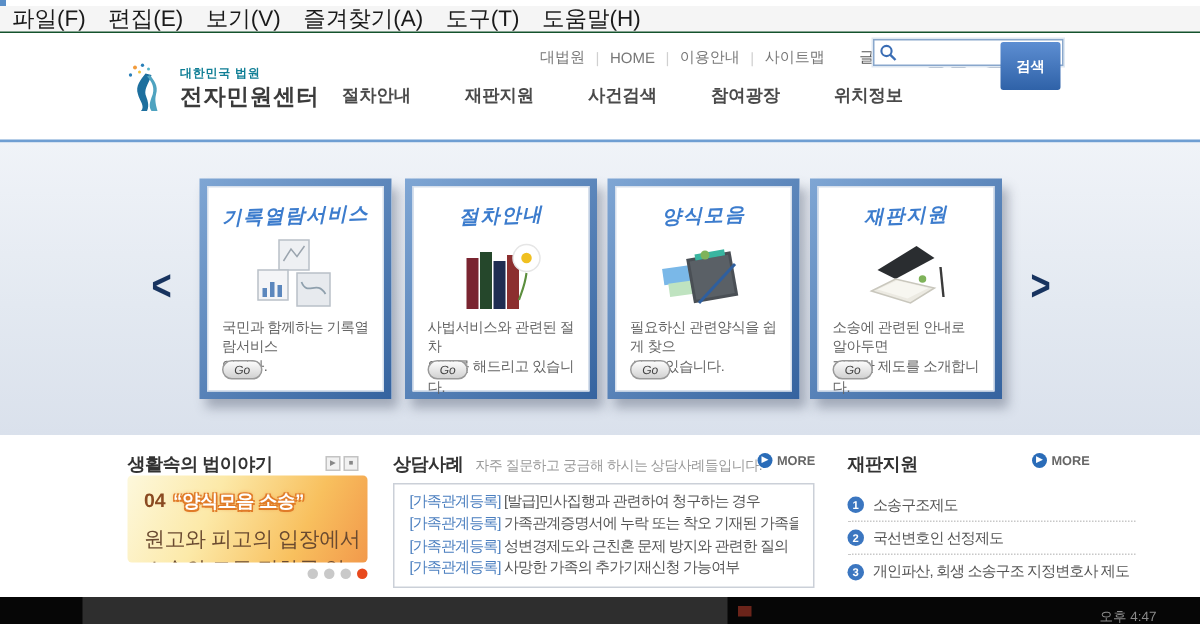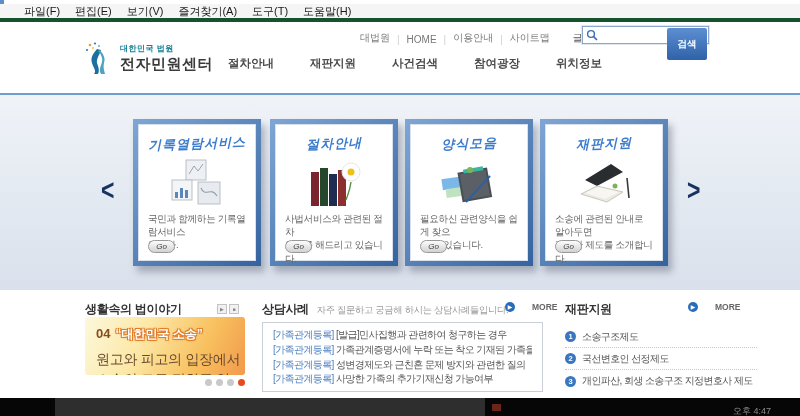--- a/index.html
+++ b/index.html
@@ -3,22 +3,22 @@
 <meta charset="utf-8">
 <style>
   * { margin:0; padding:0; box-sizing:border-box; }
   body { background:#fff; }
   .page { position:relative; width:800px; height:416px; background:#fff; overflow:hidden;
           font-family:"Liberation Sans","DejaVu Sans",sans-serif; color:#333; }
 
   
   .tab-mark { position:absolute; left:0; top:0; width:4px; height:5px; background:#5a8fc8; }
   .menubar { position:absolute; left:0; top:4px; width:800px; height:18px; background:#f5f5f5;
-             border-bottom:4px solid #14532d; display:flex; align-items:center; gap:15px;
-             padding-left:24px; font-size:11px; color:#1a1a1a; }
+             border-bottom:1px solid #14532d; display:flex; align-items:center; gap:15px;
+             padding-left:8px; font-size:15px; color:#1a1a1a; }
   .menubar span { cursor:default; }
 
   
   .util { position:absolute; left:353px; top:27px; height:18px; display:flex; align-items:flex-end;
           font-size:10px; color:#777; }
   .util .lnk { padding:0 7px; }
   .util .sep { color:#d0d0d0; }
   .fontsize-label { margin-left:16px; margin-right:5px; color:#555; }
   .sq-btn { width:12px; height:12px; background:#2d4d74; color:#fff; border:0; border-radius:2px;
             font-size:9px; line-height:10px; text-align:center; margin-right:3px; font-weight:bold; }
@@ -68,21 +68,21 @@
   .banner-no { font-size:13px; font-weight:bold; color:#8a4a21; }
   .banner-title { font-size:12px; font-weight:bold; color:#fff;
                   text-shadow:1px 1px 0 #e07b28,-1px -1px 0 #e07b28,1px -1px 0 #e07b28,-1px 1px 0 #e07b28,0 0 3px #e07b28; }
   .banner-desc { margin-top:6px; font-size:14px; color:#6a4a30; line-height:1.45; white-space:pre-line;
                  letter-spacing:-0.3px; }
   .dots { position:absolute; left:205px; top:379px; display:flex; gap:4px; }
   .dot { width:7px; height:7px; border-radius:50%; background:#c9c9c9; }
   .dot.active { background:#e8491d; }
 
   .sub { font-size:9.3px; color:#999; font-weight:normal; margin-left:8px; letter-spacing:-0.3px; }
-  .more { position:absolute; top:302px; display:flex; align-items:center; gap:17px; cursor:pointer; }
+  .more { position:absolute; top:302px; display:flex; align-items:center; gap:3px; cursor:pointer; }
   .more-ic { width:10px; height:10px; border-radius:50%; background:#2a6cb8; color:#fff; font-size:6px;
              line-height:10px; text-align:center; }
   .more-tx { font-size:8.5px; font-weight:bold; color:#666; }
 
   .consult-box { position:absolute; left:262px; top:322px; width:281px; height:70px;
                  border:1px solid #cbd0d8; padding:5px 10px; }
   .c-row { font-size:10px; line-height:14.8px; white-space:nowrap; overflow:hidden; letter-spacing:-0.6px;
            cursor:pointer; }
   .c-cat { color:#4a7ebf; }
   .c-tx { color:#555; }
@@ -255,21 +255,21 @@
       </div>
     </div>
   </div>
 
   <div class="col-h" style="left:85px">생활속의 법이야기</div>
   <button class="mini-btn" style="left:217px">▶</button>
   <button class="mini-btn" style="left:229px">■</button>
   <div class="banner">
     <div class="banner-l1">
       <span class="banner-no">04</span>
-      <span class="banner-title">“대한민국 소송”</span>
+      <span class="banner-title">“양식모음 소송”</span>
     </div>
     <div class="banner-desc">원고와 피고의 입장에서 소송의 모든 절차를 알기
 쉽게 설명해 드립니다.</div>
   </div>
   <div class="dots">
     <span class="dot"></span>
     <span class="dot"></span>
     <span class="dot"></span>
     <span class="dot active"></span>
   </div>

